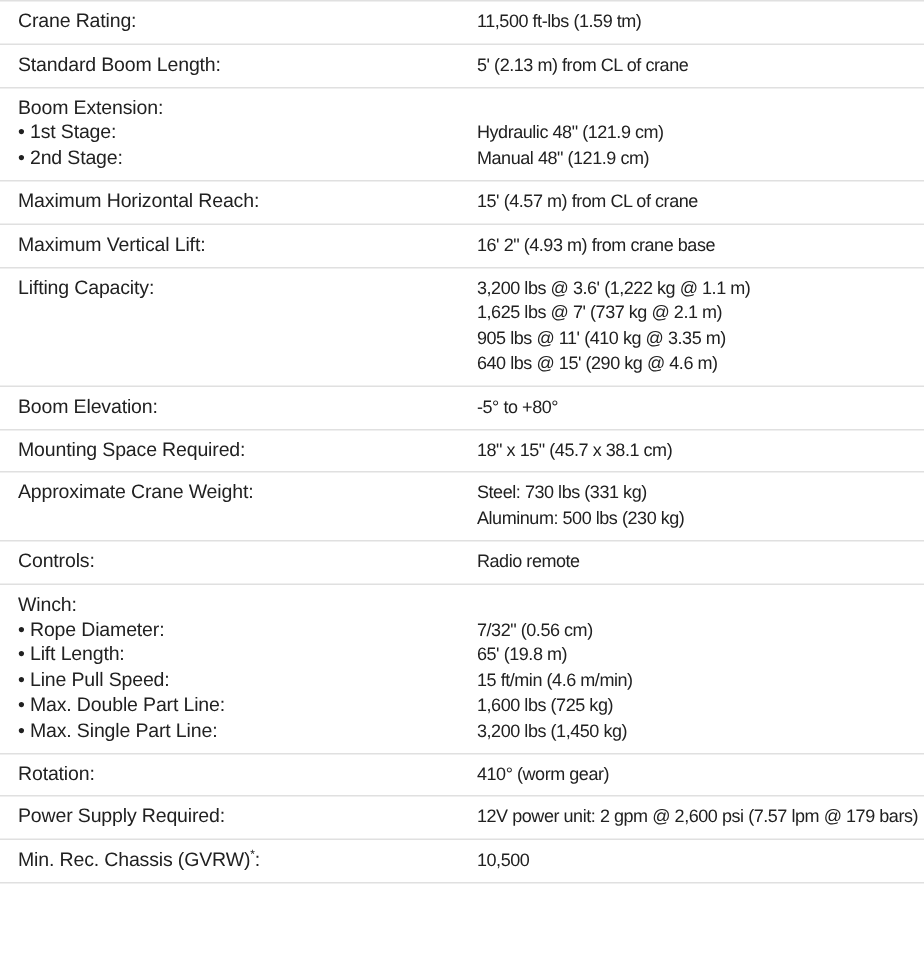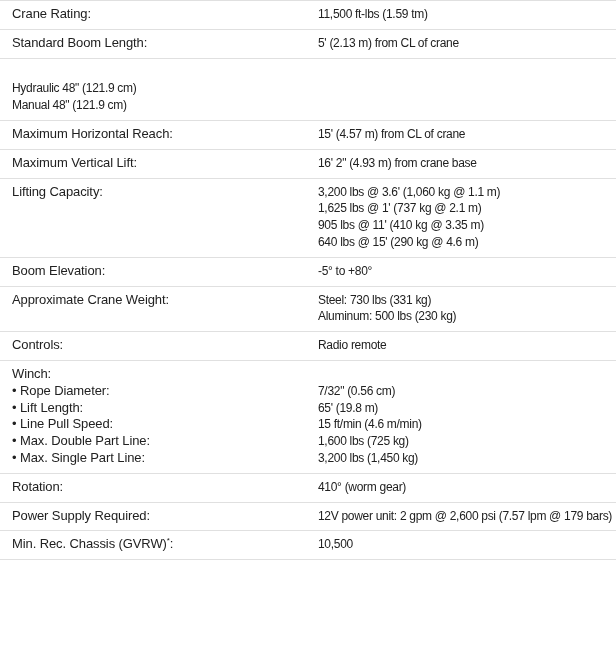--- a/index.html
+++ b/index.html
@@ -54,20 +54,25 @@
   <div class="spec-row">
     <div class="label-col">
         <div class="line label-line">Standard Boom Length:</div>
       </div>
     <div class="value-col">
         <div class="line value-line">5' (2.13 m) from CL of crane</div>
       </div>
   </div>
 
   <div class="spec-row">
+    <div class="label-col">
+        <div class="line label-line">Boom Extension:</div>
+        <div class="line label-line">• 1st Stage:</div>
+        <div class="line label-line">• 2nd Stage:</div>
+      </div>
     <div class="value-col">
         <div class="line value-line"></div>
         <div class="line value-line">Hydraulic 48" (121.9 cm)</div>
         <div class="line value-line">Manual 48" (121.9 cm)</div>
       </div>
   </div>
 
   <div class="spec-row">
     <div class="label-col">
         <div class="line label-line">Maximum Horizontal Reach:</div>
@@ -87,37 +92,45 @@
   </div>
 
   <div class="spec-row">
     <div class="label-col">
         <div class="line label-line">Lifting Capacity:</div>
         <div class="line label-line"></div>
         <div class="line label-line"></div>
         <div class="line label-line"></div>
       </div>
     <div class="value-col">
-        <div class="line value-line">3,200 lbs @ 3.6' (1,060 kg @ 1.1 m)</div>
-        <div class="line value-line">1,625 lbs @ 1' (737 kg @ 2.1 m)</div>
+        <div class="line value-line">3,200 lbs @ 3.6' (1,222 kg @ 1.1 m)</div>
+        <div class="line value-line">1,625 lbs @ 7' (737 kg @ 2.1 m)</div>
         <div class="line value-line">905 lbs @ 11' (410 kg @ 3.35 m)</div>
         <div class="line value-line">640 lbs @ 15' (290 kg @ 4.6 m)</div>
       </div>
   </div>
 
   <div class="spec-row">
     <div class="label-col">
         <div class="line label-line">Boom Elevation:</div>
       </div>
     <div class="value-col">
         <div class="line value-line">-5° to +80°</div>
       </div>
   </div>
 
 
+  <div class="spec-row">
+    <div class="label-col">
+        <div class="line label-line">Mounting Space Required:</div>
+      </div>
+    <div class="value-col">
+        <div class="line value-line">18" x 15" (45.7 x 38.1 cm)</div>
+      </div>
+  </div>
 
   <div class="spec-row">
     <div class="label-col">
         <div class="line label-line">Approximate Crane Weight:</div>
         <div class="line label-line"></div>
       </div>
     <div class="value-col">
         <div class="line value-line">Steel: 730 lbs (331 kg)</div>
         <div class="line value-line">Aluminum: 500 lbs (230 kg)</div>
       </div>

